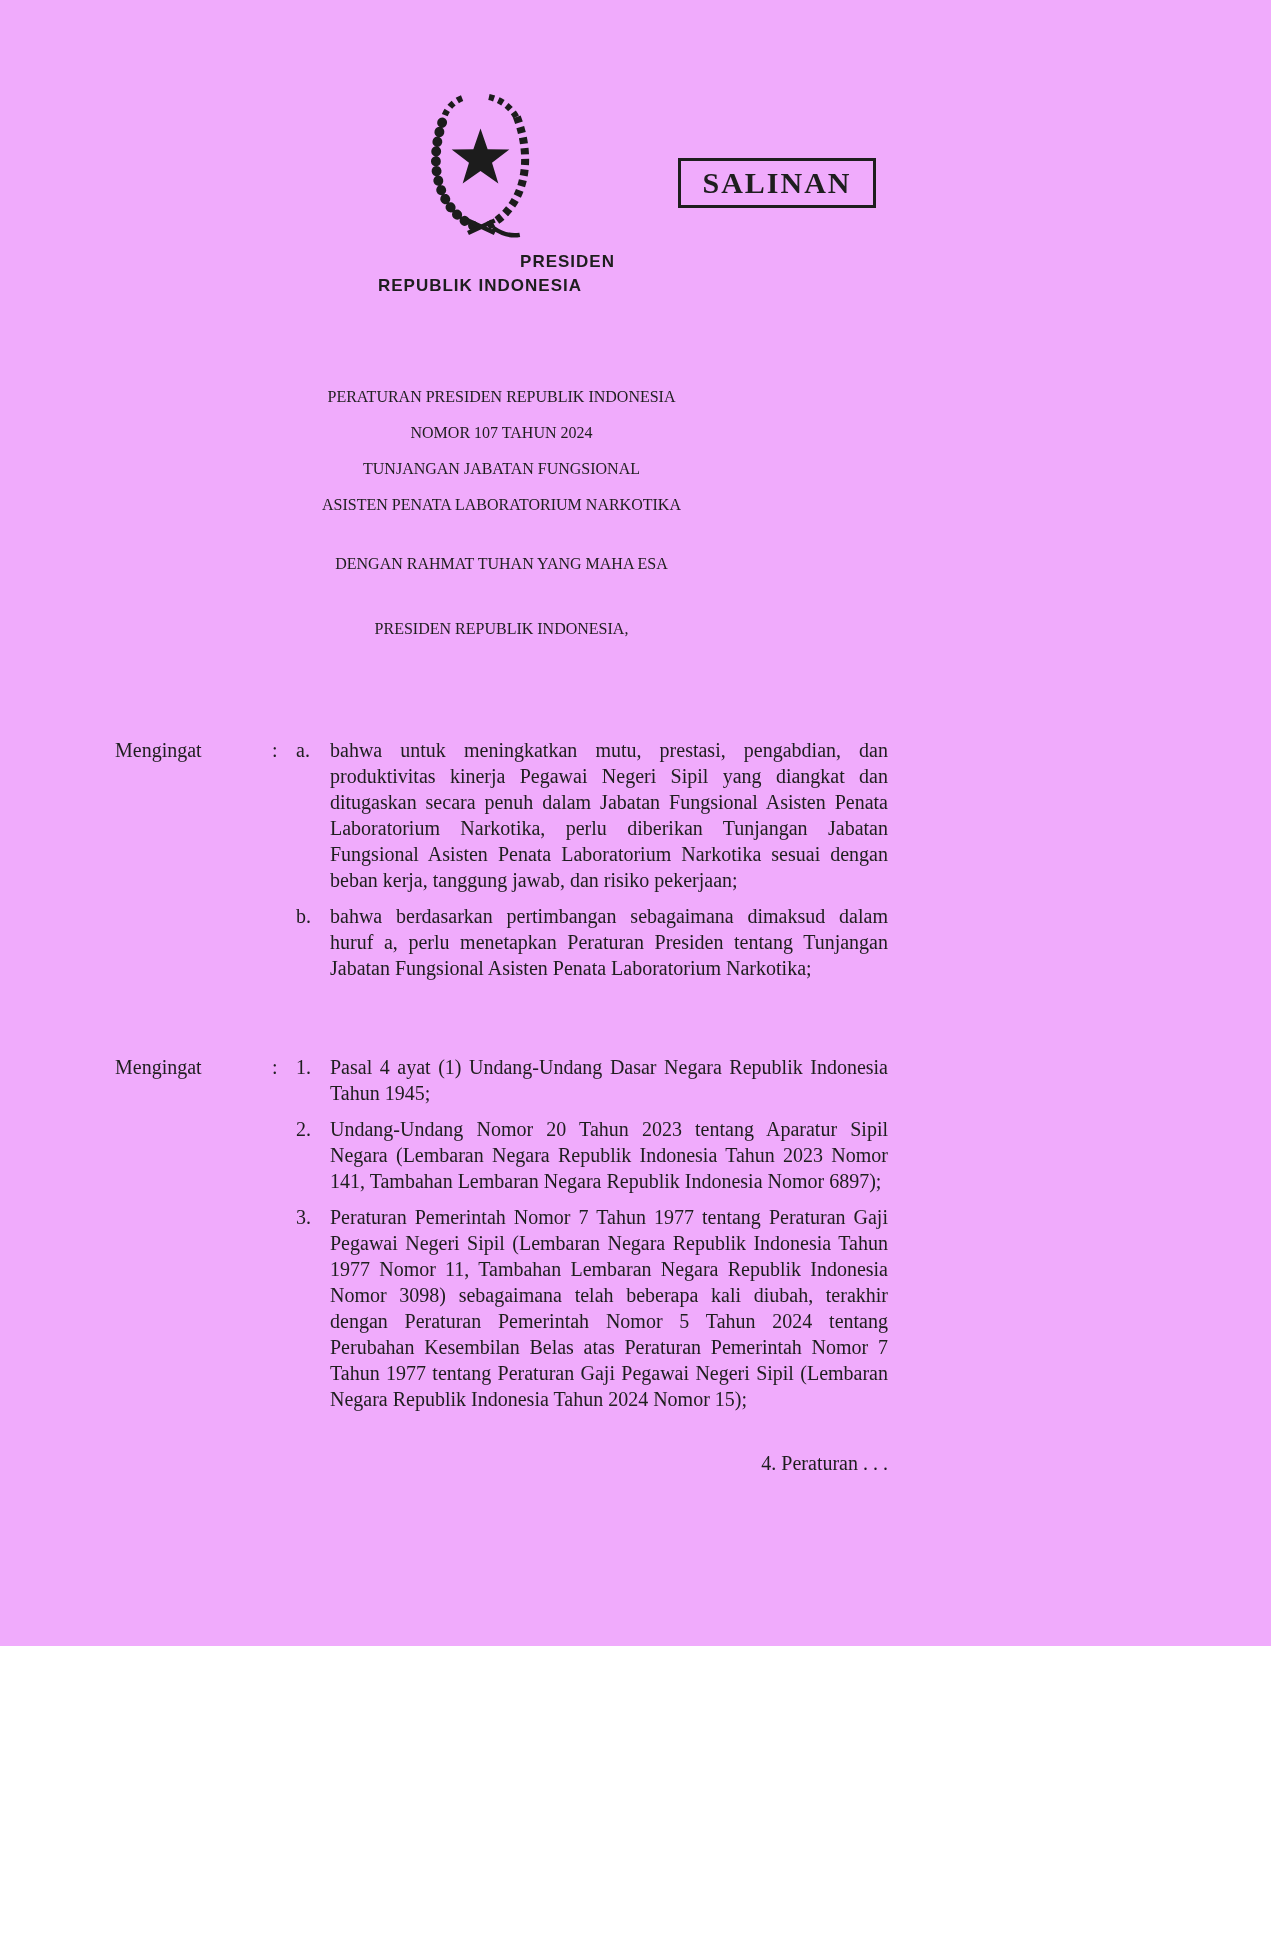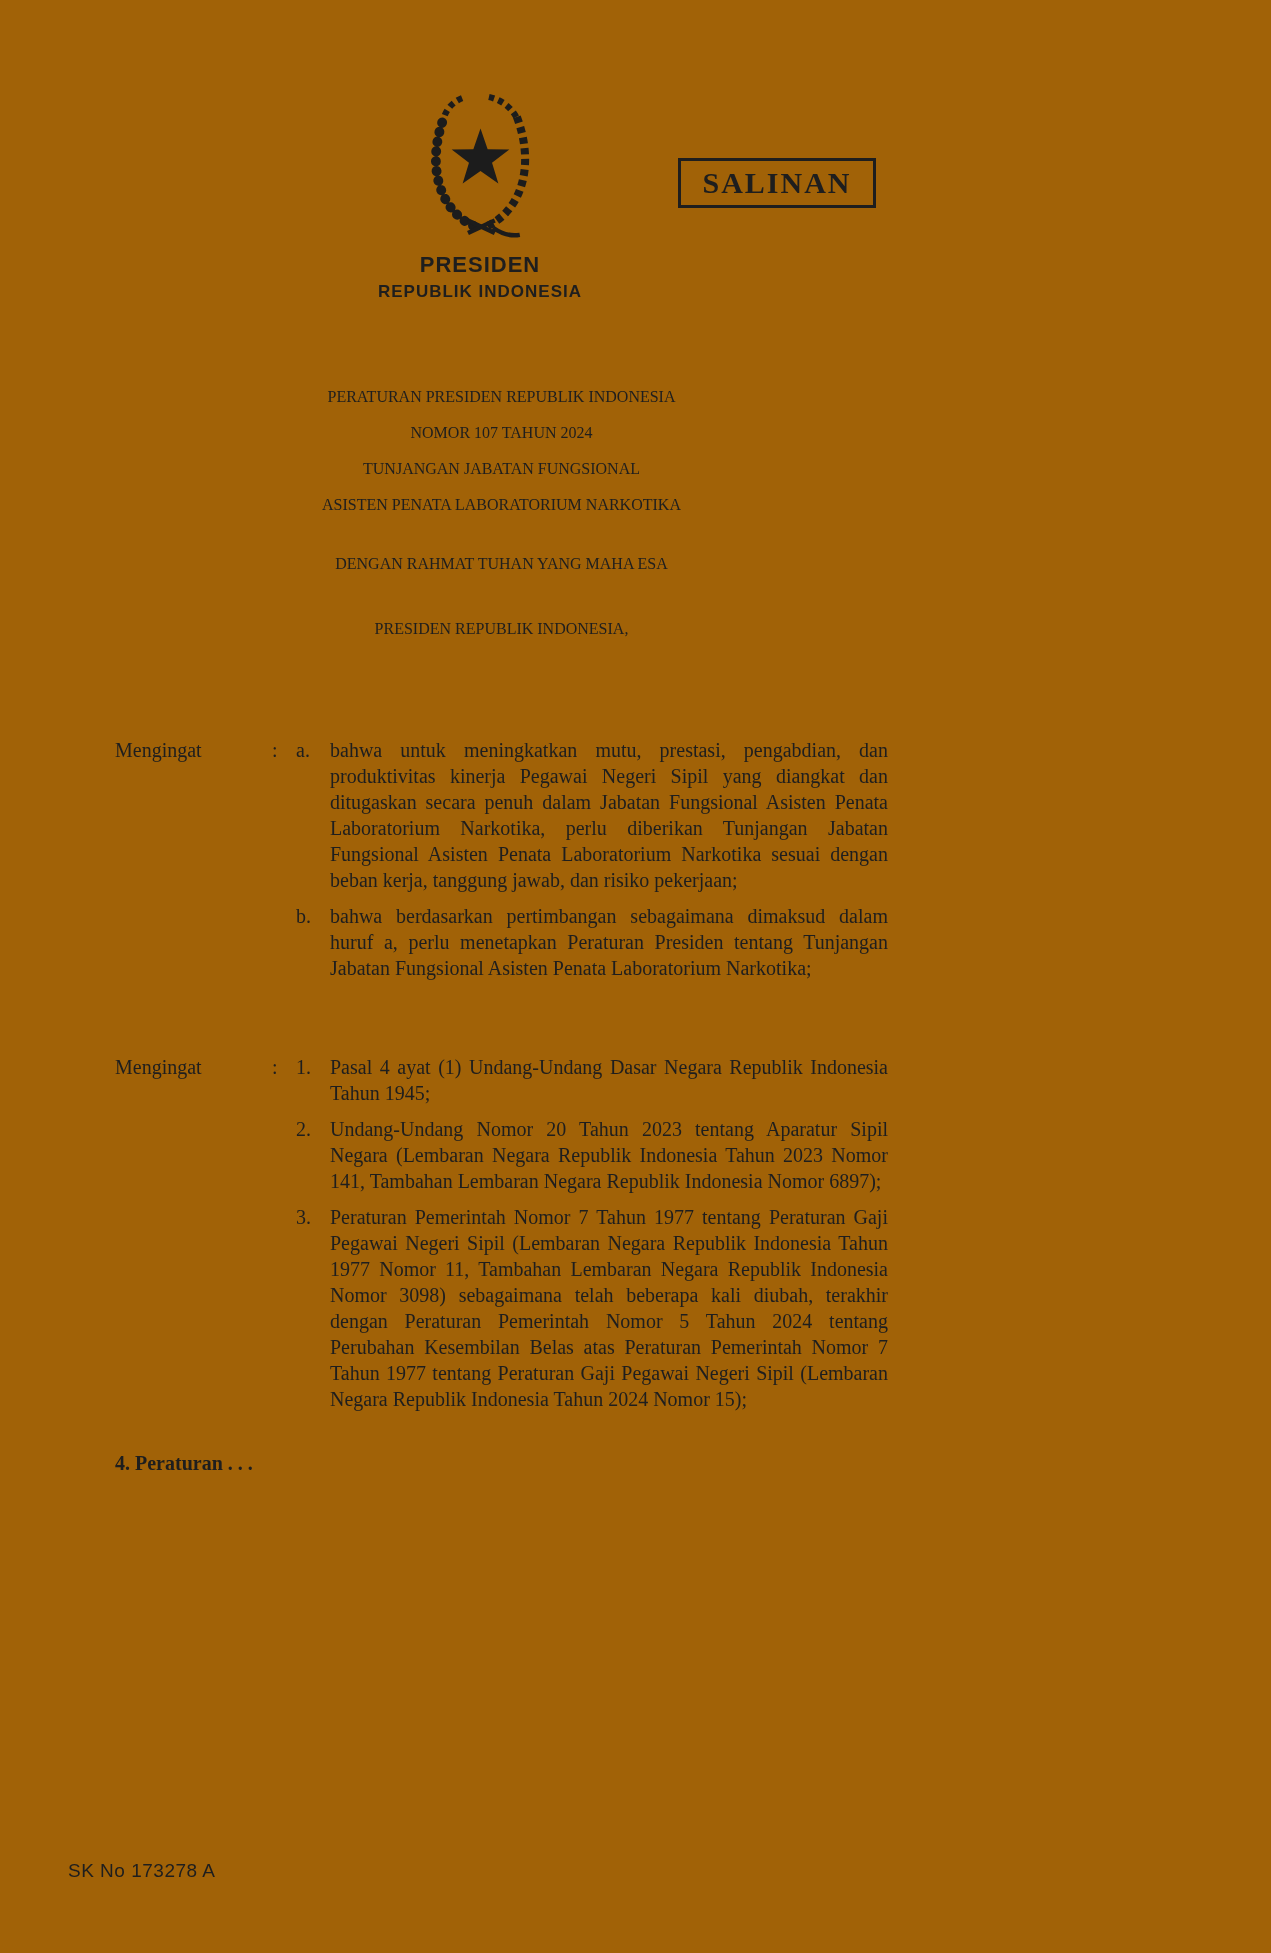--- a/index.html
+++ b/index.html
@@ -1,21 +1,21 @@
 <!DOCTYPE html>
 <html><head>
 <meta charset="utf-8">
 <style>
   * { margin: 0; padding: 0; box-sizing: border-box; }
   html, body { background: #ffffff; }
   .page {
     position: relative;
     width: 1271px;
-    height: 1953px;
-    background: #a16207;
+    height: 1646px;
+    background: #f0abfc;
     font-family: "Liberation Serif", serif;
     color: #1e1e1e;
     overflow: hidden;
   }
 
   
   .salinan-box {
     position: absolute;
     left: 678px;
     top: 158px;
@@ -35,23 +35,24 @@
     position: absolute;
     left: 345px;
     top: 92px;
     width: 270px;
     text-align: center;
   }
   .emblem-wrap { display: flex; justify-content: center; }
   .lh-line1 {
     font-family: "Liberation Sans", sans-serif;
     font-weight: bold;
-    font-size: 22px;
+    font-size: 17px;
     letter-spacing: 1px;
     margin-top: 10px;
+    text-align: right;
   }
   .lh-line2 {
     font-family: "Liberation Sans", sans-serif;
     font-weight: bold;
     font-size: 17px;
     letter-spacing: 1px;
     margin-top: 4px;
   }
 
   
@@ -90,22 +91,22 @@
   .clause-item:last-child { margin-bottom: 0; }
   .clause-marker { text-align: left; }
   .clause-text { text-align: justify; text-justify: inter-word; }
 
   
   .catchword {
     position: absolute;
     left: 115px;
     top: 1452px;
     width: 773px;
+    text-align: right;
     font-size: 20px;
-    font-weight: bold;
   }
 
   
   .footer-sk {
     position: absolute;
     left: 68px;
     top: 1860px;
     font-family: "Liberation Sans", sans-serif;
     font-size: 19px;
     letter-spacing: 0.5px;

